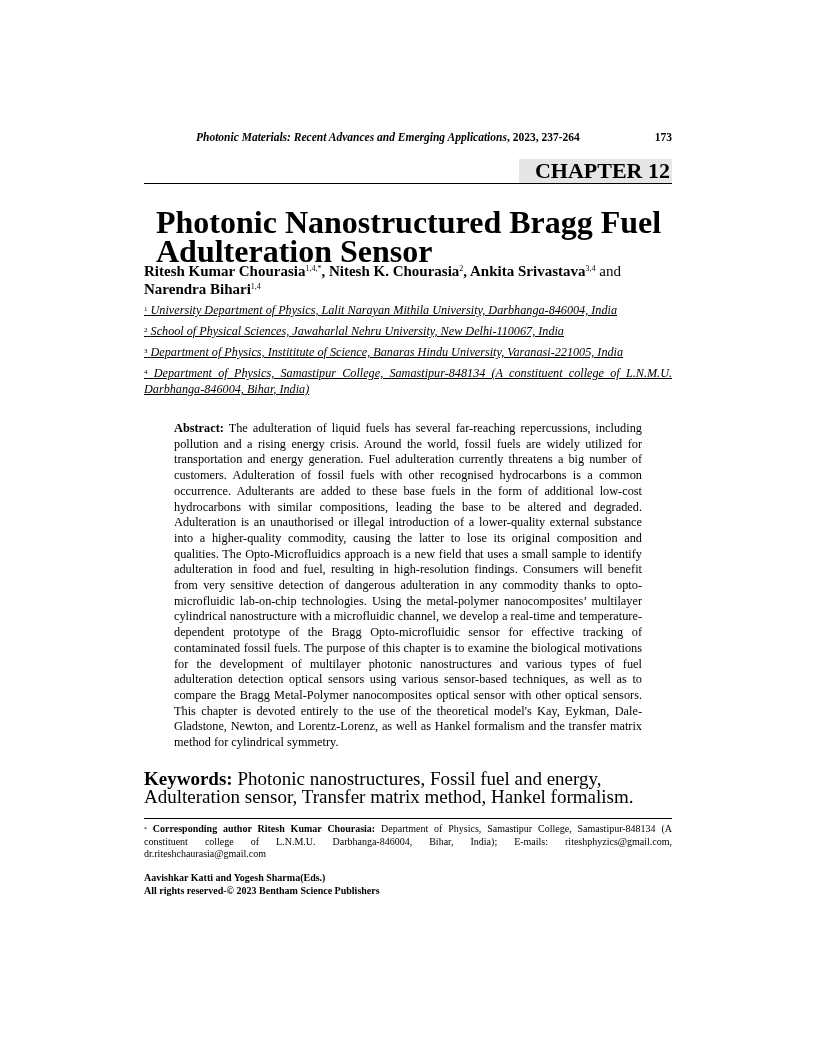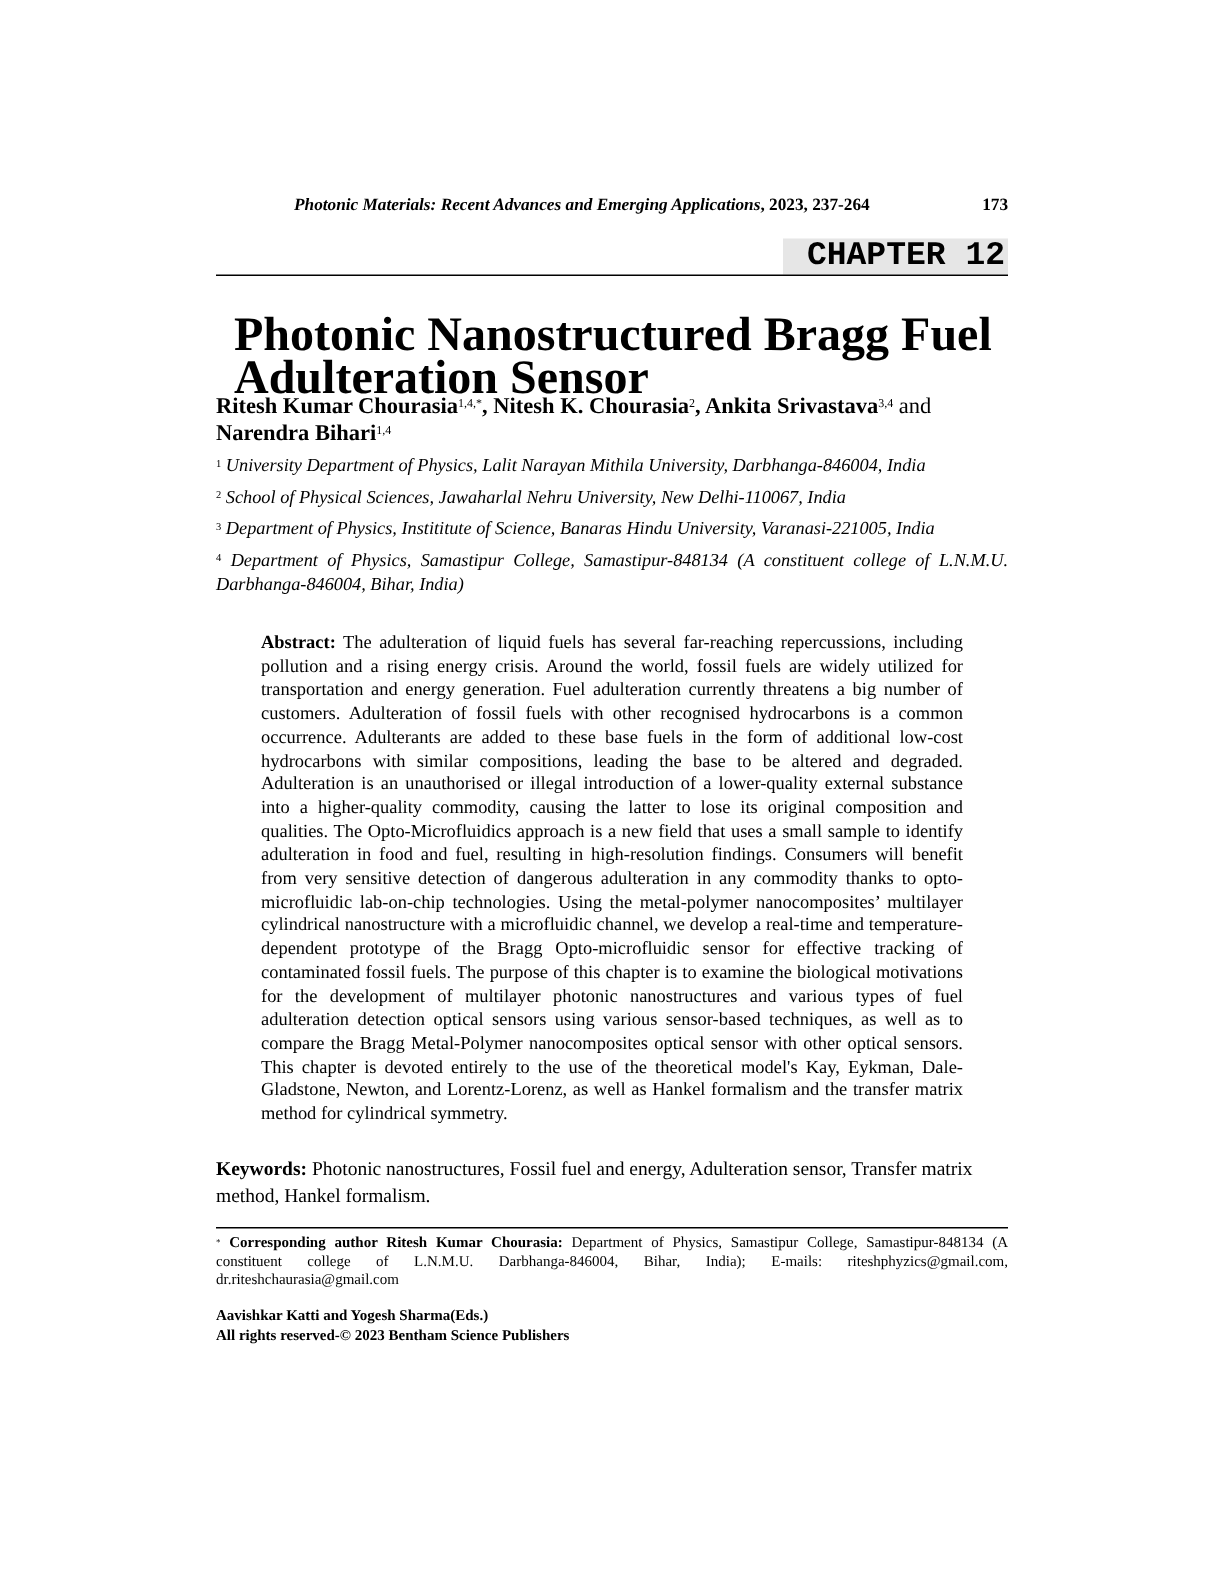--- a/index.html
+++ b/index.html
@@ -2,33 +2,33 @@
 <html><head>
   <meta charset="utf-8">
   <style>
     html, body { margin: 0; padding: 0; background: #ffffff; }
     body { width: 816px; height: 1056px; position: relative; font-family: "Liberation Serif", serif; color: #000; }
     .page { position: absolute; left: 144px; top: 0; width: 528px; }
     .running-head { position: absolute; top: 131px; left: 0; width: 528px; font-size: 11.5px; font-weight: bold; }
     .running-head .title { position: absolute; left: 52px; font-style: italic; }
     .running-head .title .rest { font-style: normal; }
     .running-head .pageno { position: absolute; right: 0; }
-    .chapter { position: absolute; top: 159px; right: 0; background: #e6e6e6; font-size: 22px; font-weight: bold; padding: 0 2px 0 16px; line-height: 24px; font-family: Liberation Mono, monospace; }
+    .chapter { position: absolute; top: 159px; right: 0; background: #e6e6e6; font-size: 22px; font-weight: bold; padding: 0 2px 0 16px; line-height: 24px; }
     .rule-top { position: absolute; top: 183px; left: 0; width: 528px; height: 0; border-top: 1px solid #000; }
     .paper-title { position: absolute; top: 196px; left: 0; width: 528px; font-size: 32px; font-weight: bold; line-height: 29px; margin: 12px; }
     .authors { position: absolute; top: 262px; left: 0; width: 528px; font-size: 15px; line-height: 18px; text-align: justify; }
     .authors b { font-weight: bold; }
     .authors sup { font-size: 8px; vertical-align: top; position: relative; top: -2px; }
-    .affils { position: absolute; top: 302px; left: 0; width: 528px; font-size: 12.2px; font-style: italic; line-height: 16px; }
+    .affils { position: absolute; top: 302px; left: 0; width: 528px; font-size: 12.2px; font-style: italic; line-height: 16px; text-decoration: underline; }
     .affils p { margin: 0 0 5px 0; text-align: justify; }
     .affils p.last { margin: 0; text-align-last: auto; }
     .affils sup { font-size: 7px; vertical-align: top; position: relative; top: -1px; font-style: normal; }
     .abstract { position: absolute; top: 421px; left: 30px; width: 468px; font-size: 12.3px; line-height: 15.7px; text-align: justify; }
     .abstract b { font-weight: bold; }
-    .keywords { position: absolute; top: 770px; left: 0; width: 528px; font-size: 13px; line-height: 18px; }
+    .keywords { position: absolute; top: 770px; left: 0; width: 528px; font-size: 19px; line-height: 18px; }
     .keywords b { font-weight: bold; }
     .rule-bottom { position: absolute; top: 818px; left: 0; width: 528px; height: 0; border-top: 1px solid #000; }
     .footnote { position: absolute; top: 823px; left: 0; width: 528px; font-size: 10px; line-height: 12.5px; text-align: justify; }
     .footnote b { font-weight: bold; }
     .footnote sup { font-size: 6px; vertical-align: top; }
     .editors { position: absolute; top: 872px; left: 0; width: 528px; text-align: left; font-size: 10px; font-weight: bold; line-height: 12.5px; }
   </style>
 </head>
 <body>
 

